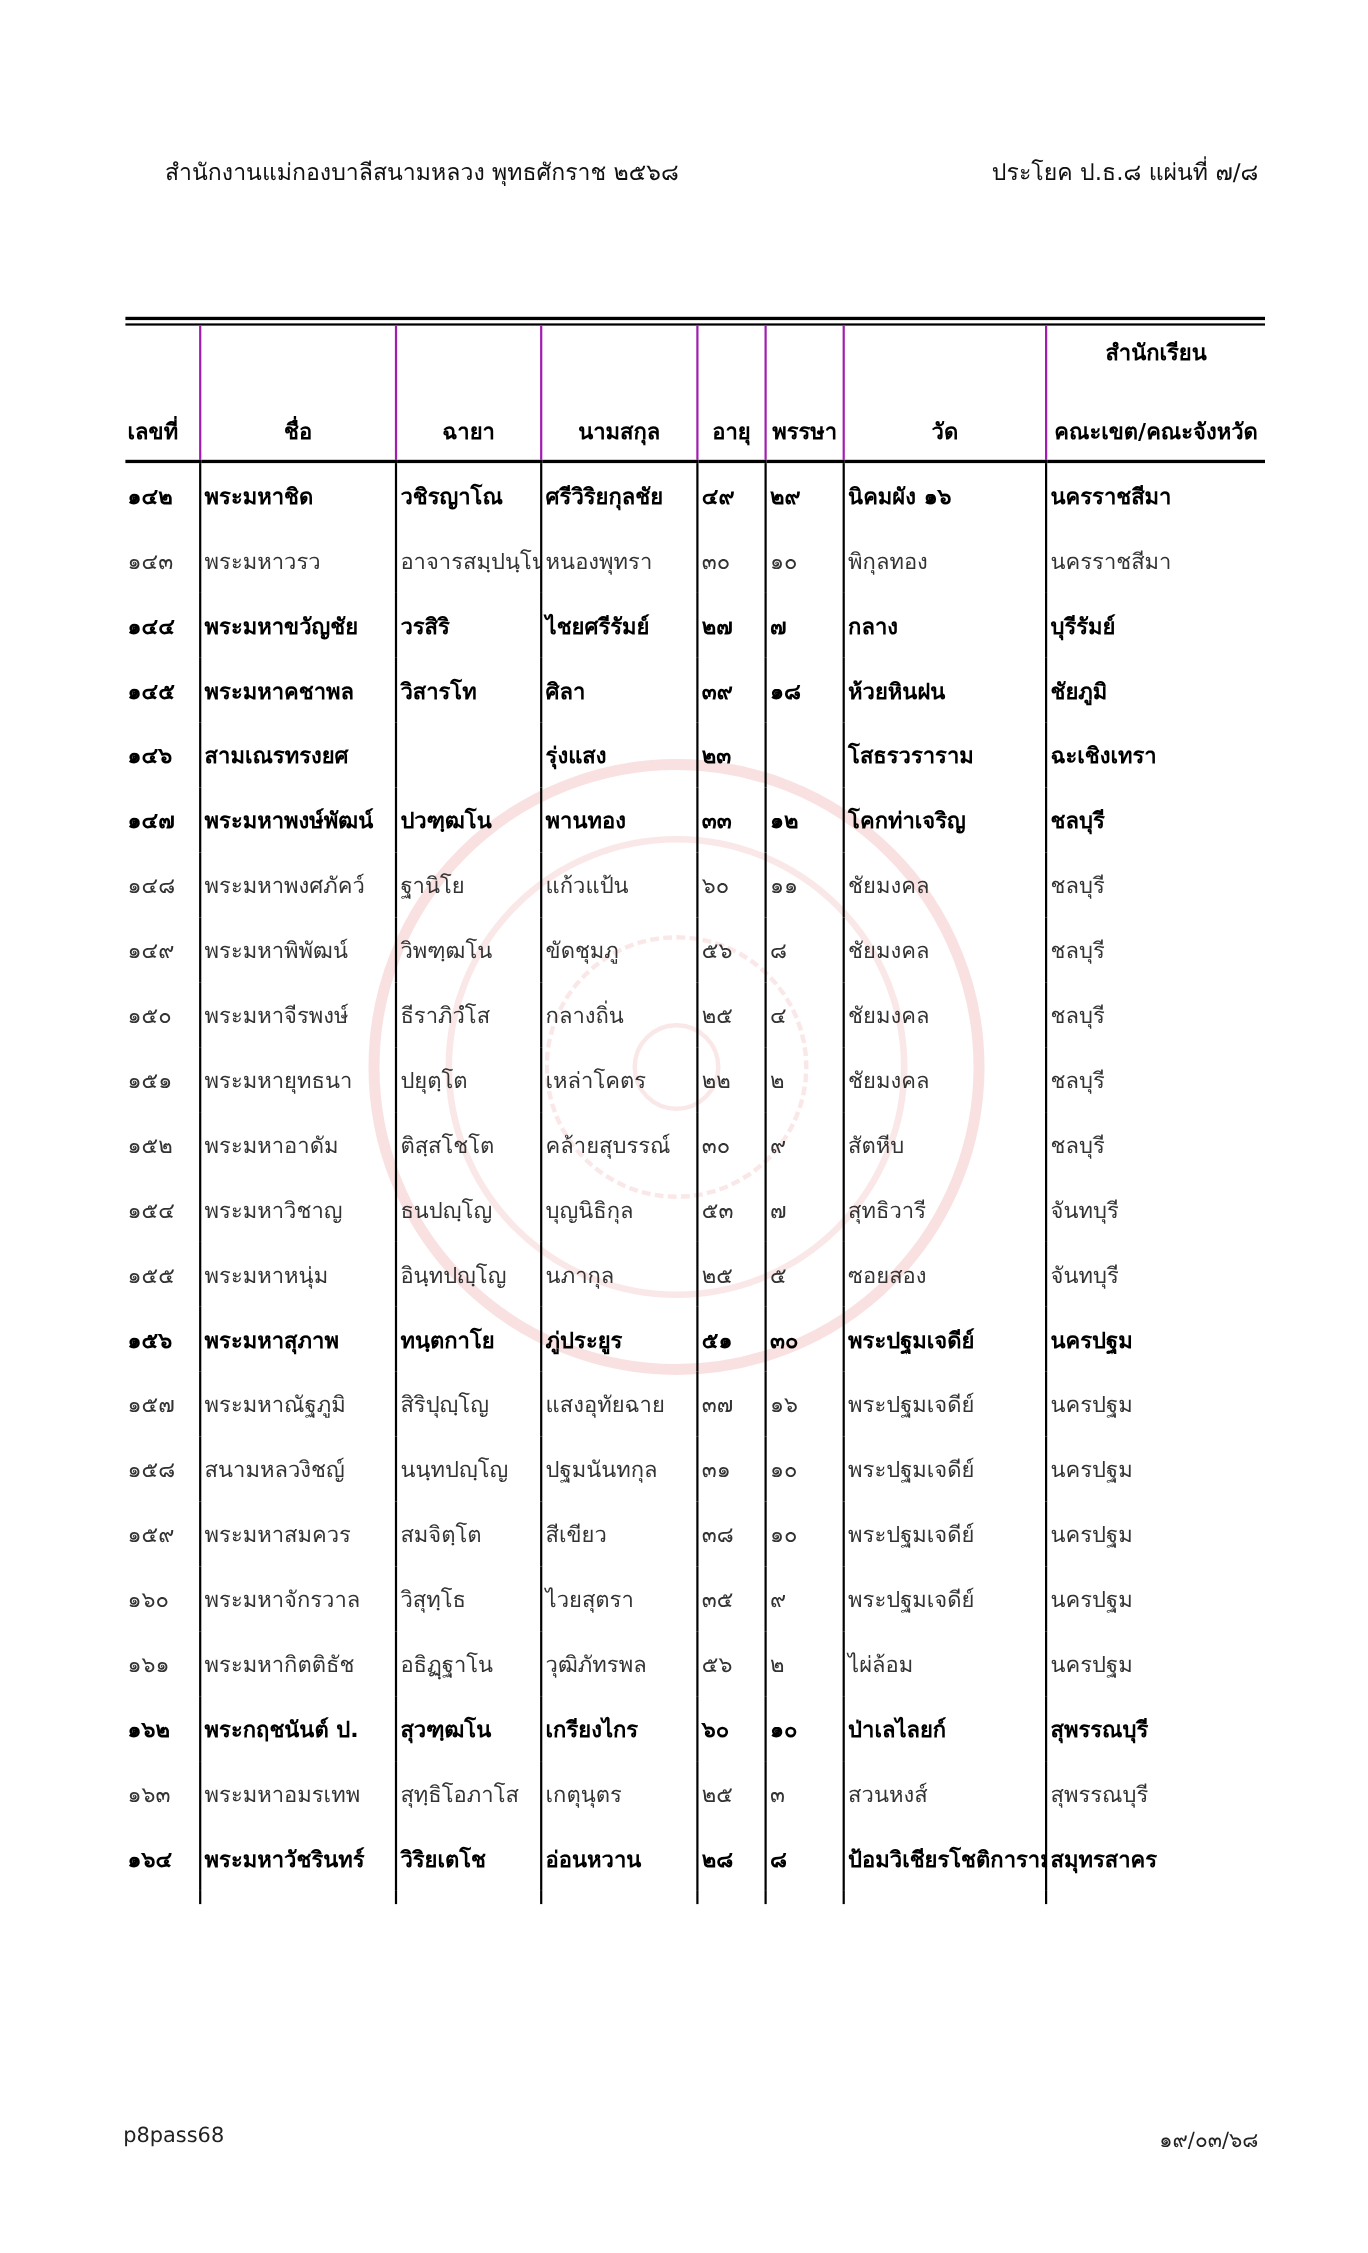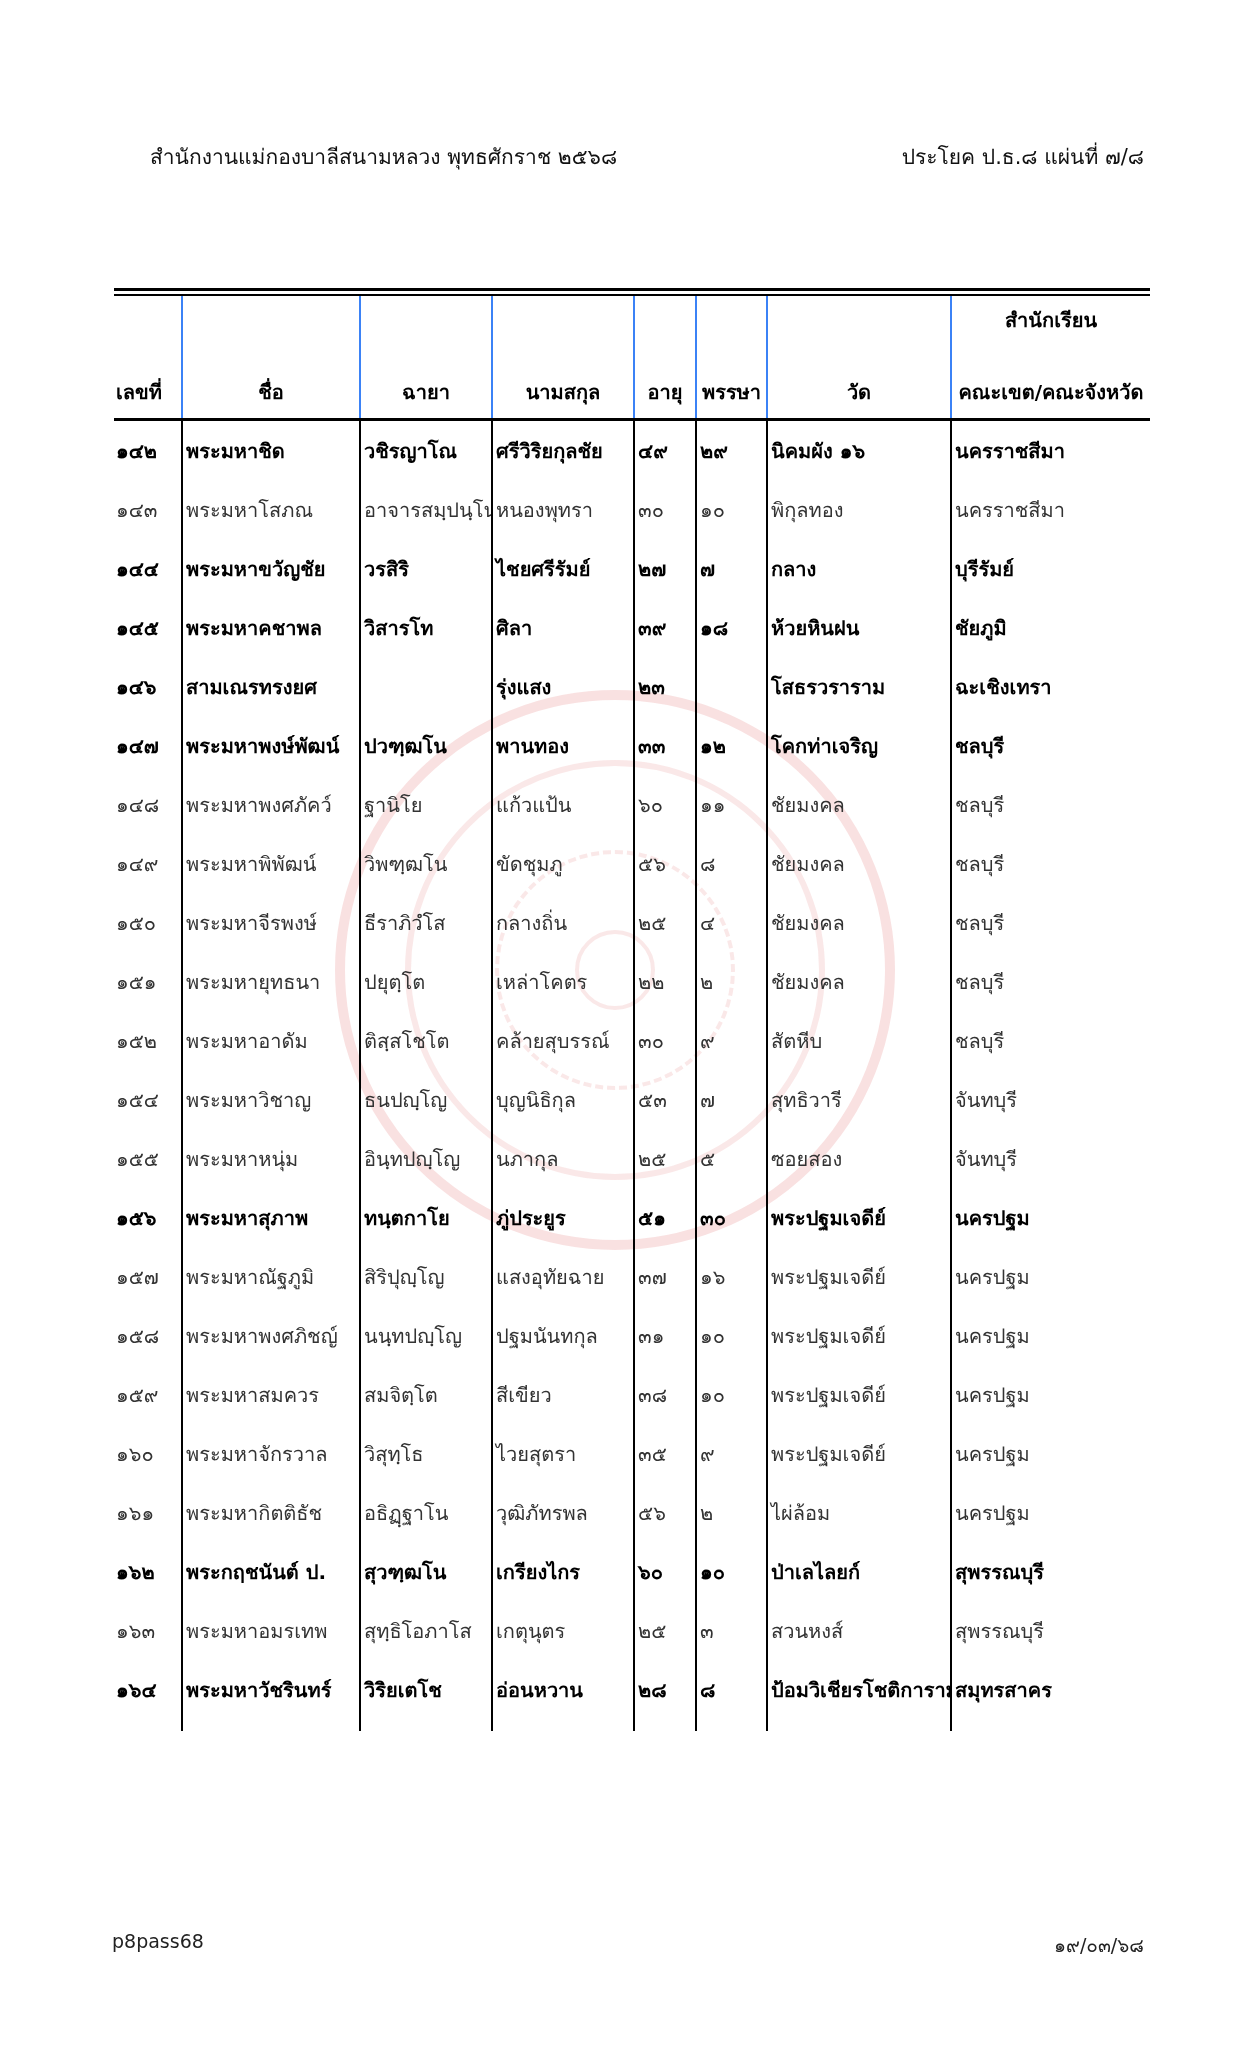--- a/index.html
+++ b/index.html
@@ -21,21 +21,21 @@
   .watermark .ring4 { position:absolute; left:230px; top:230px; right:230px; bottom:230px;
                border-radius:50%; border:4px solid rgba(220,90,90,0.14); }
 
   .tbl-wrap { position:absolute; left:114px; top:288px; width:1036px; }
   .topline { height:3px; background:#000; margin-bottom:3px; }
   .topline2 { height:2px; background:#000; }
   table { border-collapse:collapse; width:1036px; table-layout:fixed; }
   col.c0{width:68px} col.c1{width:178px} col.c2{width:132px} col.c3{width:142px}
   col.c4{width:62px} col.c5{width:71px} col.c6{width:184px} col.c7{width:199px}
   th { font-weight:bold; font-size:20px; height:112px; vertical-align:bottom;
-       padding:0 4px 10px 4px; border-left:2px solid #3b82f6; text-align:center;
+       padding:0 4px 10px 4px; border-left:2px solid #a21caf; text-align:center;
        border-bottom:3px solid #000; }
   th:first-child { border-left:none; text-align:left; padding-left:2px; }
   th .l1 { display:block; margin-bottom:40px; }
   td { font-size:20px; height:59px; border-left:2px solid #000; padding:0 3px;
        white-space:nowrap; overflow:hidden; }
   td:first-child { border-left:none; padding-left:2px; }
   td.num { text-align:left; }
   tr.b td { font-weight:bold; color:#000; }
   tr.n td { font-weight:normal; color:#333; }
   tr.tail td { height:12px; }
@@ -87,21 +87,21 @@
           <td>พระมหาชิด</td>
           <td>วชิรญาโณ</td>
           <td>ศรีวิริยกุลชัย</td>
           <td class="num">๔๙</td>
           <td class="num">๒๙</td>
           <td>นิคมผัง ๑๖</td>
           <td>นครราชสีมา</td>
         </tr>
         <tr class="n">
           <td>๑๔๓</td>
-          <td>พระมหาโสภณ</td>
+          <td>พระมหาวรว</td>
           <td>อาจารสมฺปนฺโน</td>
           <td>หนองพุทรา</td>
           <td class="num">๓๐</td>
           <td class="num">๑๐</td>
           <td>พิกุลทอง</td>
           <td>นครราชสีมา</td>
         </tr>
         <tr class="b">
           <td>๑๔๔</td>
           <td>พระมหาขวัญชัย</td>
@@ -227,21 +227,21 @@
           <td>พระมหาณัฐภูมิ</td>
           <td>สิริปุญฺโญ</td>
           <td>แสงอุทัยฉาย</td>
           <td class="num">๓๗</td>
           <td class="num">๑๖</td>
           <td>พระปฐมเจดีย์</td>
           <td>นครปฐม</td>
         </tr>
         <tr class="n">
           <td>๑๕๘</td>
-          <td>พระมหาพงศภิชญ์</td>
+          <td>สนามหลวงิชญ์</td>
           <td>นนฺทปญฺโญ</td>
           <td>ปฐมนันทกุล</td>
           <td class="num">๓๑</td>
           <td class="num">๑๐</td>
           <td>พระปฐมเจดีย์</td>
           <td>นครปฐม</td>
         </tr>
         <tr class="n">
           <td>๑๕๙</td>
           <td>พระมหาสมควร</td>

